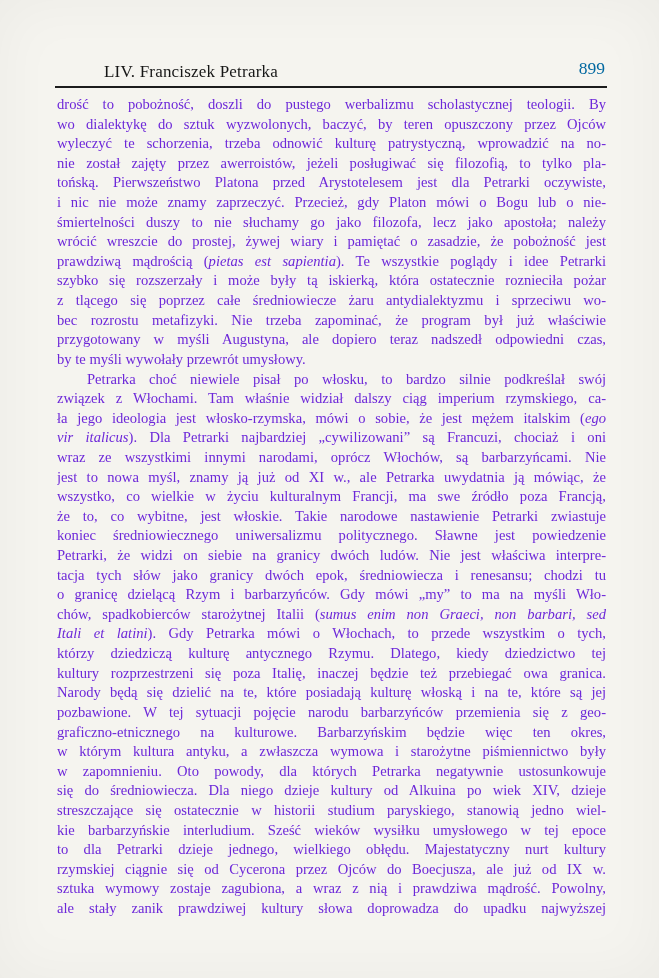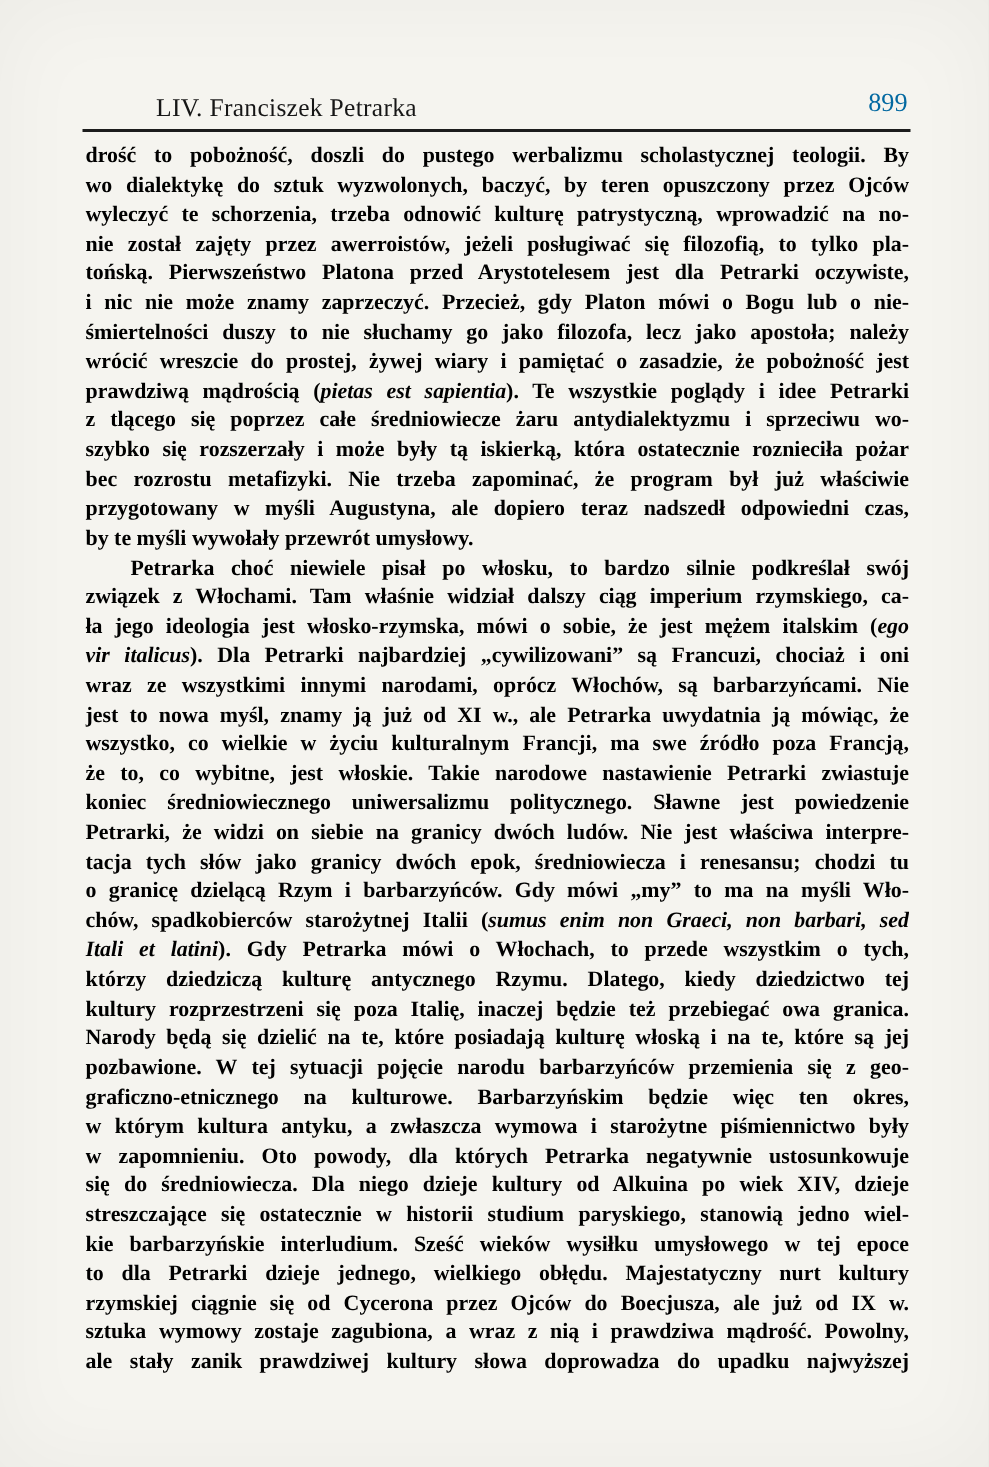--- a/index.html
+++ b/index.html
@@ -33,22 +33,21 @@
   }
   .paragraph { margin:0; padding:0; }
   .line {
     font-size:14.6px;
     line-height:19.62px;
     max-height:19.62px;
     overflow:hidden;
     text-align:justify;
     text-align-last:justify;
     white-space:normal;
-    color:#000000;
-    font-weight:bold;
+    color:#6d28d9;
   }
   .line.last { text-align-last:left; }
   .line.indent { text-indent:30px; }
   .line em { font-style:italic; }
 </style>
 </head>
 <body>
 
 <div class="page">
   <div class="running-header">
@@ -60,22 +59,22 @@
       <div class="paragraph">
         <div class="line"><span>drość to pobożność, doszli do pustego werbalizmu scholastycznej teologii. By</span></div>
         <div class="line"><span>wo dialektykę do sztuk wyzwolonych, baczyć, by teren opuszczony przez Ojców</span></div>
         <div class="line"><span>wyleczyć te schorzenia, trzeba odnowić kulturę patrystyczną, wprowadzić na no-</span></div>
         <div class="line"><span>nie został zajęty przez awerroistów, jeżeli posługiwać się filozofią, to tylko pla-</span></div>
         <div class="line"><span>tońską. Pierwszeństwo Platona przed Arystotelesem jest dla Petrarki oczywiste,</span></div>
         <div class="line"><span>i nic nie może znamy zaprzeczyć. Przecież, gdy Platon mówi o Bogu lub o nie-</span></div>
         <div class="line"><span>śmiertelności duszy to nie słuchamy go jako filozofa, lecz jako apostoła; należy</span></div>
         <div class="line"><span>wrócić wreszcie do prostej, żywej wiary i pamiętać o zasadzie, że pobożność jest</span></div>
         <div class="line"><span>prawdziwą mądrością (</span><em>pietas est sapientia</em><span>). Te wszystkie poglądy i idee Petrarki</span></div>
+        <div class="line"><span>szybko się rozszerzały i może były tą iskierką, która ostatecznie roznieciła pożar</span></div>
         <div class="line"><span>z tlącego się poprzez całe średniowiecze żaru antydialektyzmu i sprzeciwu wo-</span></div>
-        <div class="line"><span>szybko się rozszerzały i może były tą iskierką, która ostatecznie roznieciła pożar</span></div>
         <div class="line"><span>bec rozrostu metafizyki. Nie trzeba zapominać, że program był już właściwie</span></div>
         <div class="line"><span>przygotowany w myśli Augustyna, ale dopiero teraz nadszedł odpowiedni czas,</span></div>
         <div class="line last"><span>by te myśli wywołały przewrót umysłowy.</span></div>
       </div>
       <div class="paragraph">
         <div class="line indent"><span>Petrarka choć niewiele pisał po włosku, to bardzo silnie podkreślał swój</span></div>
         <div class="line"><span>związek z Włochami. Tam właśnie widział dalszy ciąg imperium rzymskiego, ca-</span></div>
         <div class="line"><span>ła jego ideologia jest włosko-rzymska, mówi o sobie, że jest mężem italskim (</span><em>ego</em></div>
         <div class="line"><em>vir italicus</em><span>). Dla Petrarki najbardziej „cywilizowani” są Francuzi, chociaż i oni</span></div>
         <div class="line"><span>wraz ze wszystkimi innymi narodami, oprócz Włochów, są barbarzyńcami. Nie</span></div>

